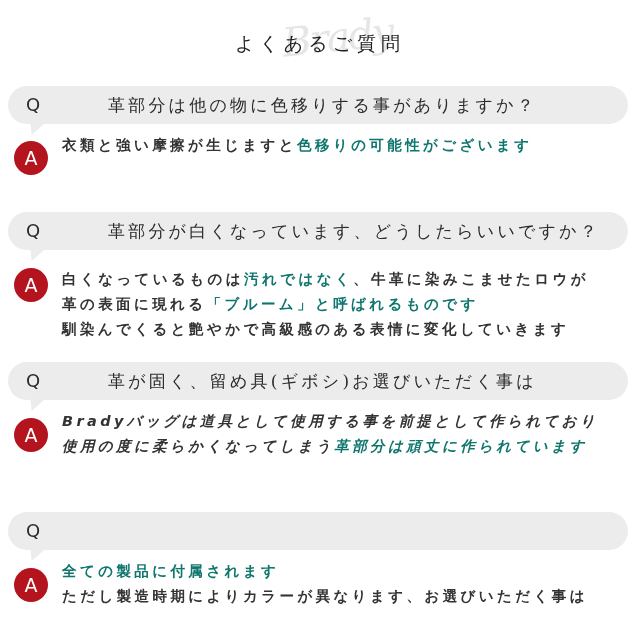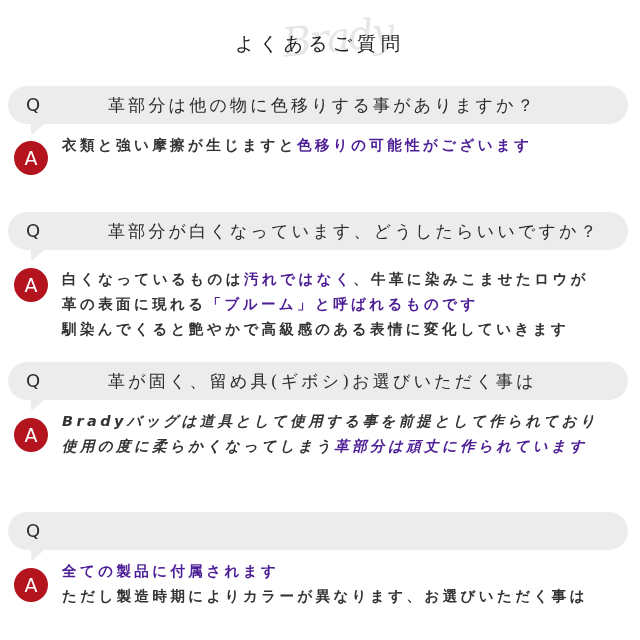--- a/index.html
+++ b/index.html
@@ -93,21 +93,21 @@
     }
     .a-line {
       height: 25px;
       line-height: 25px;
       font-size: 14.5px;
       font-weight: bold;
       letter-spacing: 3.4px;
       white-space: nowrap;
       color: #333333;
     }
-    .seg.hl { color: #4c1d95; }
+    .seg.hl { color: #0f766e; }
   </style>
 </head>
 <body>
 
 <div class="header">
   <div class="watermark">Brady</div>
   <div class="page-title">よくあるご質問</div>
 </div>
 
 <div id="faq-list">

